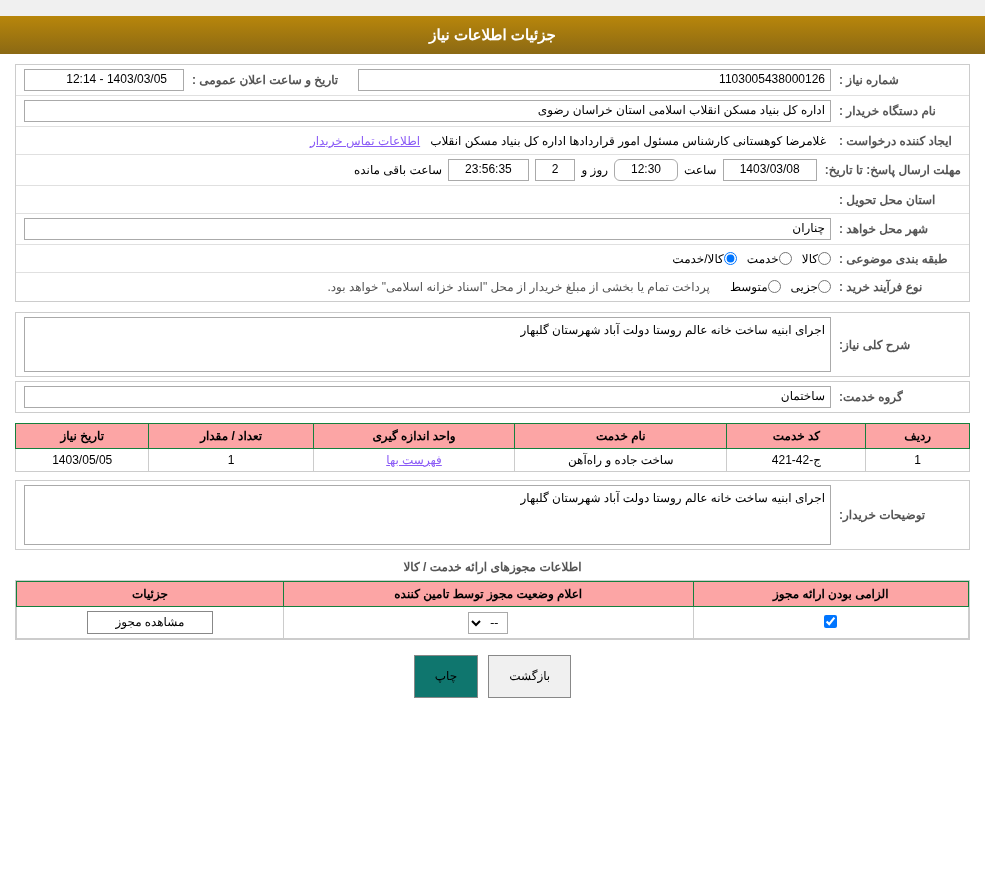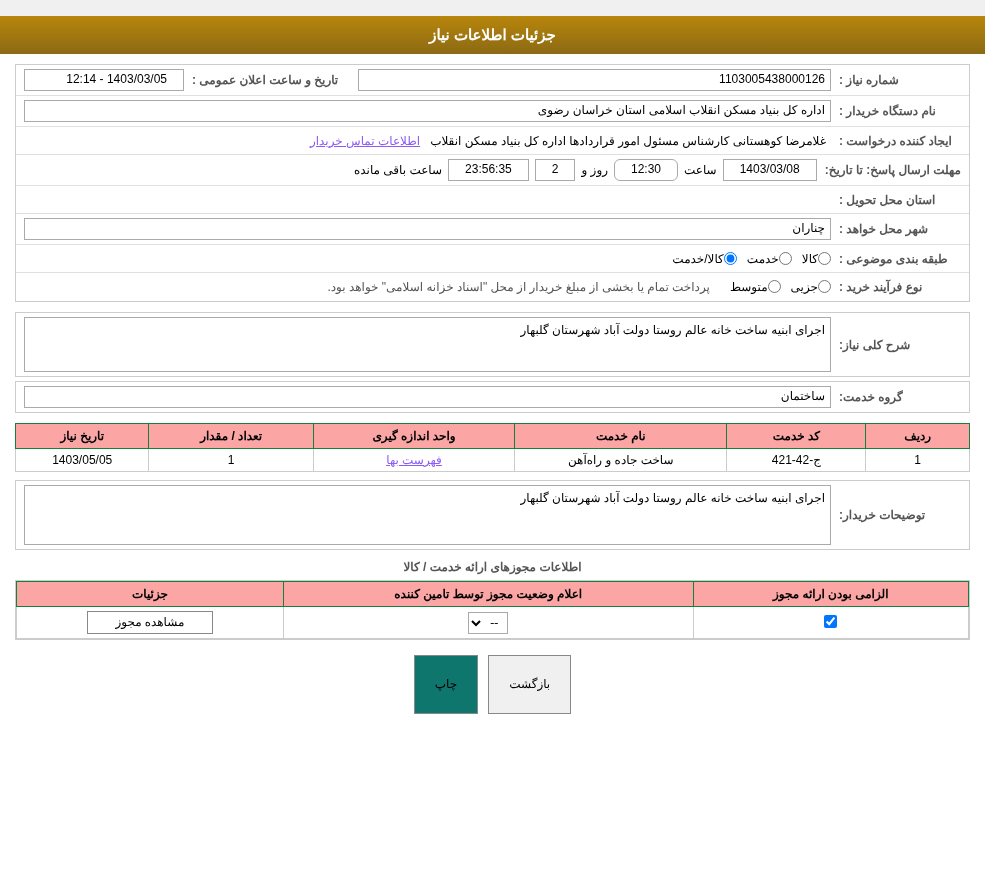--- a/index.html
+++ b/index.html
@@ -125,21 +125,21 @@
       background: #0f766e;
       border: 1px solid #888;
       padding: 5px 20px;
       cursor: pointer;
       font-family: Tahoma;
       font-size: 12px;
     }
     .btn-back {
       background: #f0f0f0;
       border: 1px solid #888;
-      padding: 21px 20px;
+      padding: 13px 20px;
       cursor: pointer;
       font-family: Tahoma;
       font-size: 12px;
     }
     .btn-view {
       background: #fff;
       border: 1px solid #888;
       padding: 3px 28px;
       cursor: pointer;
       font-family: Tahoma;

